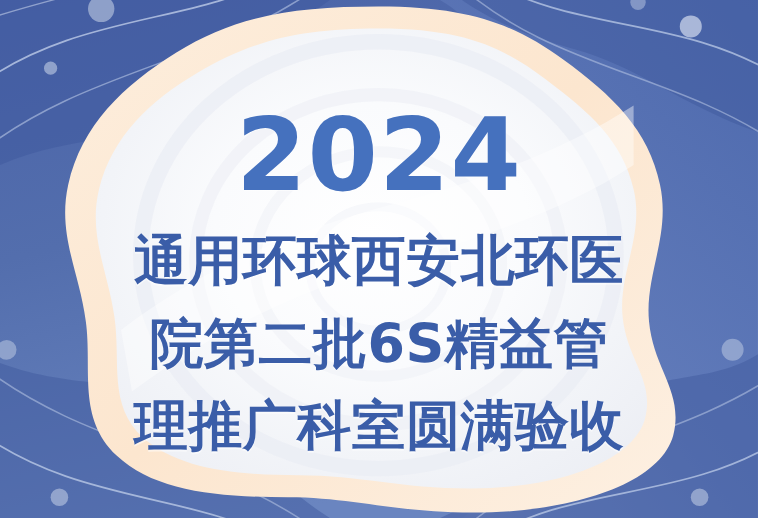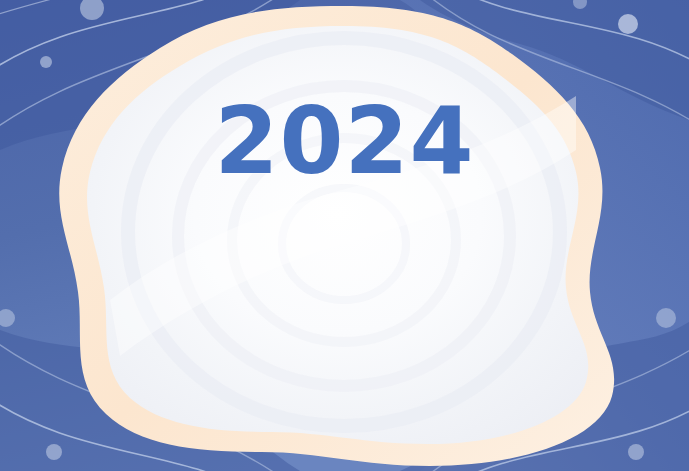--- a/index.html
+++ b/index.html
@@ -178,15 +178,20 @@
 
       <path d="M110,300 C180,246 260,212 356,186 C452,160 520,132 576,96
                L576,150 C516,190 444,214 356,240 C266,266 186,306 120,356 Z" fill="#ffffff" opacity="0.42"></path>
 
     </g>
   </svg>
 
   <div class="text-layer">
     <div class="year">2024</div>
 
+    <div class="headline-block">
+      <div class="headline-line">通用环球西安北环医</div>
+      <div class="headline-line">院第二批6S精益管</div>
+      <div class="headline-line">理推广科室圆满验收</div>
+    </div>
   </div>
 
 </div>
 
 </body></html>

